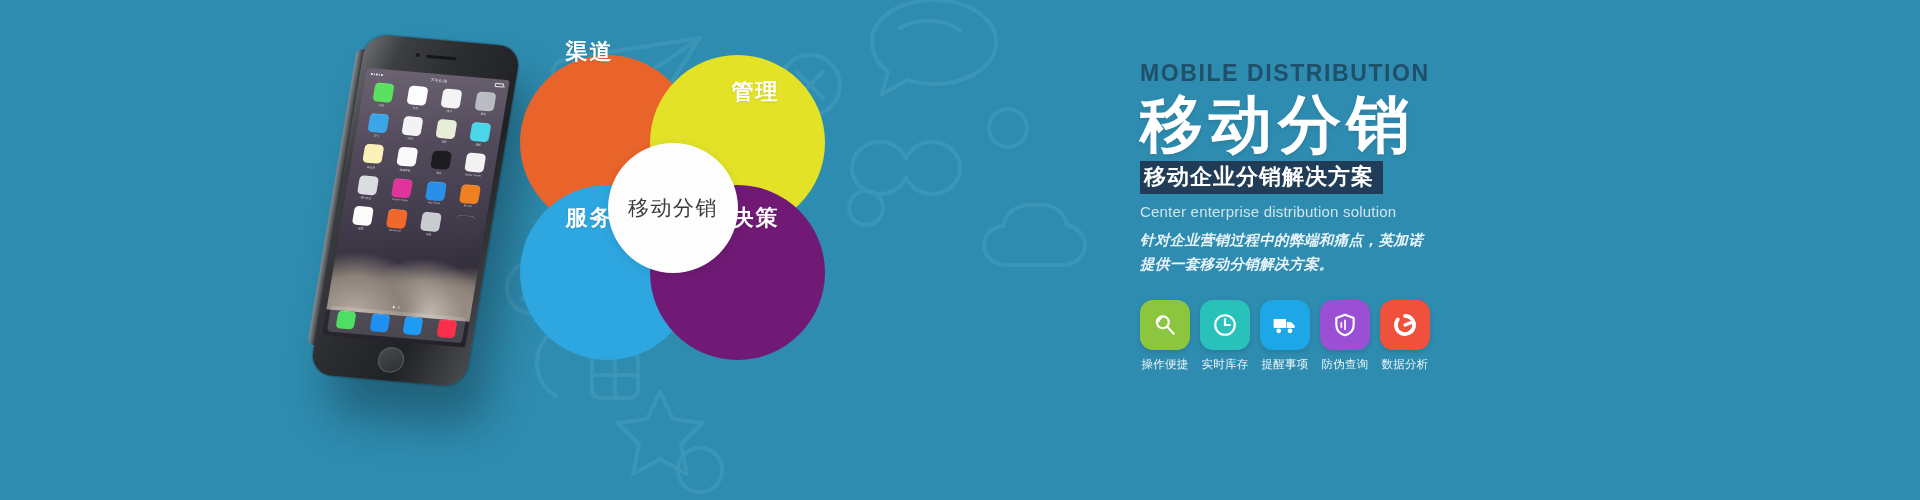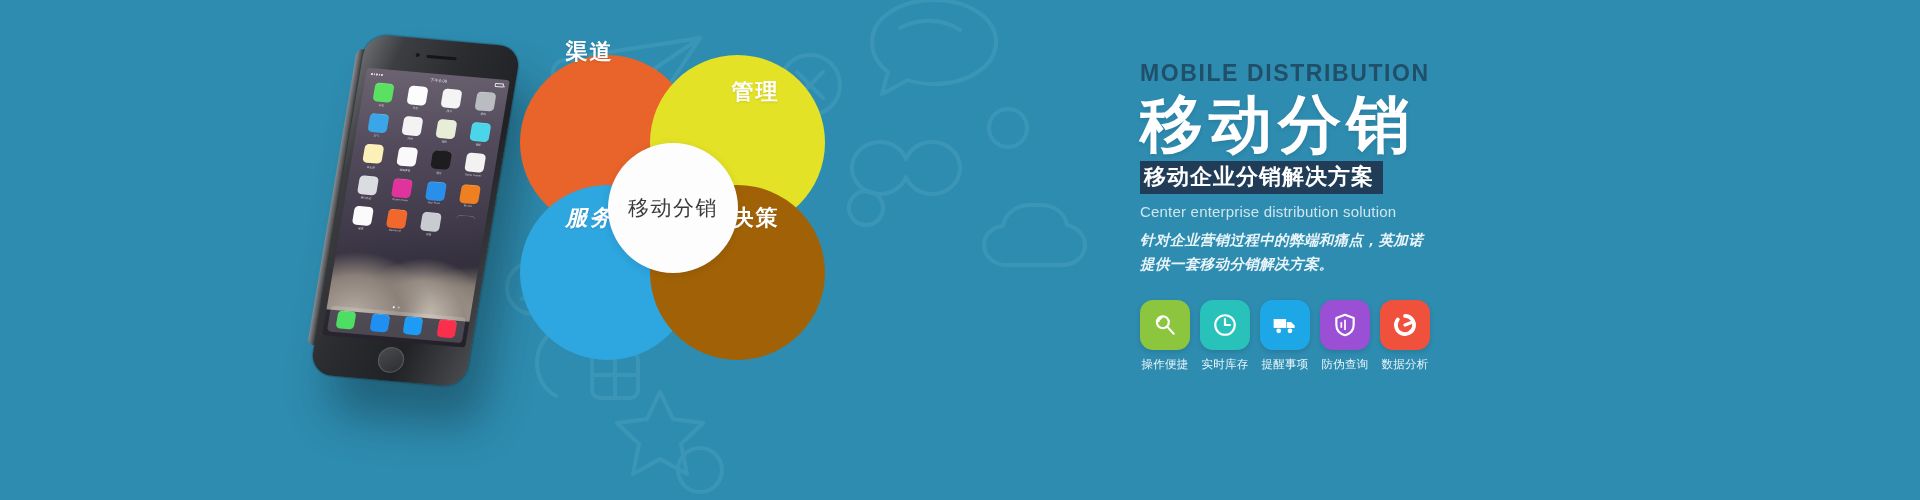--- a/index.html
+++ b/index.html
@@ -355,24 +355,24 @@
     </div>
   </div>
 
   <div id="venn">
     <div class="vcircle" id="v-top-left" style="background: rgb(232, 100, 42);">
       <span>渠道</span>
     </div>
     <div class="vcircle" id="v-top-right" style="background: rgb(227, 226, 39);">
       <span>管理</span>
     </div>
-    <div class="vcircle" id="v-bot-left" style="background: rgb(46, 166, 224); font-style: italic;">
+    <div class="vcircle" id="v-bot-left" style="background: rgb(46, 166, 224);">
       <span>服务</span>
     </div>
-    <div class="vcircle" id="v-bot-right" style="background: #a16207;">
+    <div class="vcircle" id="v-bot-right" style="background: #701a75;">
       <span>决策</span>
     </div>
     <div id="v-center">移动分销</div>
   </div>
 
   <div id="copy">
     <div id="eyebrow">MOBILE DISTRIBUTION</div>
     <div id="headline">移动分销</div>
     <div id="subbar" style="background: rgb(32, 60, 87);">移动企业分销解决方案</div>
     <div id="subbar-en">Center enterprise distribution solution</div>

